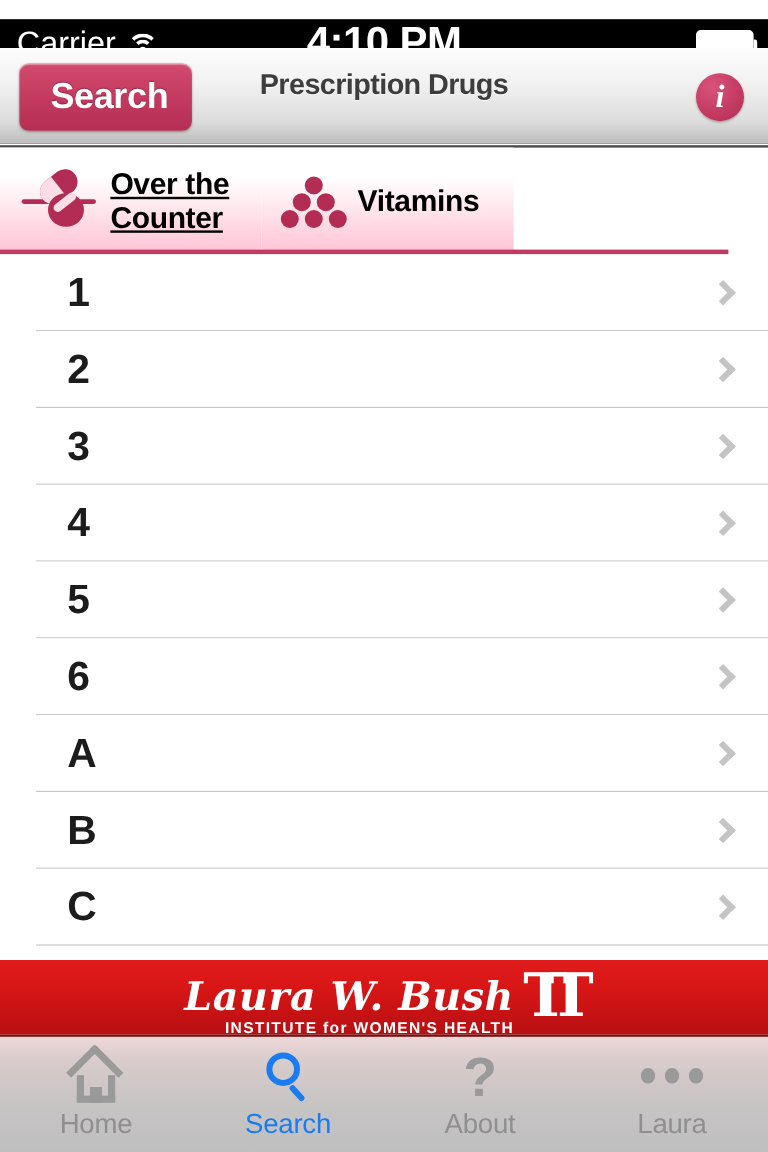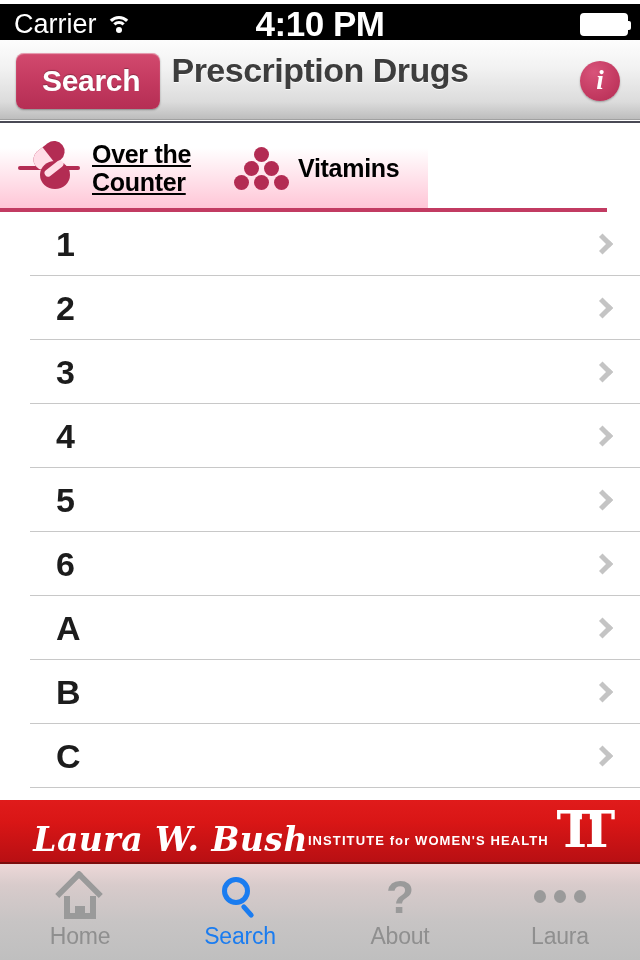--- a/index.html
+++ b/index.html
@@ -7,21 +7,21 @@
   body {
     font-family:"Liberation Sans", sans-serif;
     background:#ffffff;
     overflow:hidden;
     -webkit-font-smoothing:antialiased;
   }
   .phone { position:relative; width:640px; height:960px; background:#fff; }
 
   
   .statusbar {
-    position:absolute; top:4px; left:0; width:640px; height:40px;
+    position:absolute; top:16px; left:0; width:640px; height:40px;
     background:#000; color:#fff;
     display:flex; align-items:center;
   }
   .sb-left { position:absolute; left:14px; display:flex; align-items:center; gap:9px; }
   .sb-carrier { font-size:27px; letter-spacing:0px; line-height:1; }
   .wifi { position:relative; width:26px; height:20px; }
   .wifi .arc {
     position:absolute; border:3.2px solid #fff; border-bottom-color:transparent;
     border-left-color:transparent; border-right-color:transparent; border-radius:50%;
   }
@@ -60,21 +60,21 @@
     transform:rotate(45deg);
     z-index:-1;
   }
   .backbtn-label {
     color:#fff; font-size:30px; font-weight:bold; letter-spacing:-0.3px;
     text-shadow:0 -1px 1px rgba(0,0,0,0.3);
   }
   .navtitle {
     position:absolute; left:0; top:0; width:640px; height:61px;
     display:flex; align-items:center; justify-content:center;
-    font-size:34px; font-weight:bold; color:#3d3d3d; letter-spacing:-0.5px;
+    font-size:24px; font-weight:bold; color:#3d3d3d; letter-spacing:-0.5px;
     text-shadow:0 1px 0 rgba(255,255,255,0.8);
   }
   .infobtn {
     position:absolute; right:20px; top:21px; width:40px; height:40px;
     border-radius:50%;
     background:radial-gradient(circle at 35% 28%,#d8537a 0%,#c53c63 55%,#b32c53 100%);
     display:flex; align-items:center; justify-content:center;
     box-shadow:0 1px 2px rgba(0,0,0,0.3);
   }
   .infobtn span {
@@ -176,21 +176,21 @@
     transform:translateY(-50%) rotate(45deg);
   }
 
   
   .banner {
     position:absolute; top:800px; left:0; width:640px; height:62px;
     background:linear-gradient(to bottom,#e01b1b 0%,#d91616 35%,#b80f13 100%);
     display:flex; align-items:center; justify-content:center; gap:16px;
     overflow:hidden;
   }
-  .banner-text { display:flex; flex-direction:row; align-items:center;margin-top:16px; }
+  .banner-text { display:flex; flex-direction:column; align-items:flex-end;margin-top:16px; }
   .banner-script {
     font-family:"DejaVu Serif", serif; font-style:italic; font-weight:bold;
     color:#fff; font-size:33px; line-height:1; letter-spacing:0.5px;
   }
   .banner-sub {
     color:#fff; font-size:13px; font-weight:bold; letter-spacing:1.1px; margin-top:2px;
   }
   .ttlogo { position:relative; width:42px; height:46px; }
   .ttlogo .tt {
     position:absolute; inset:0;

